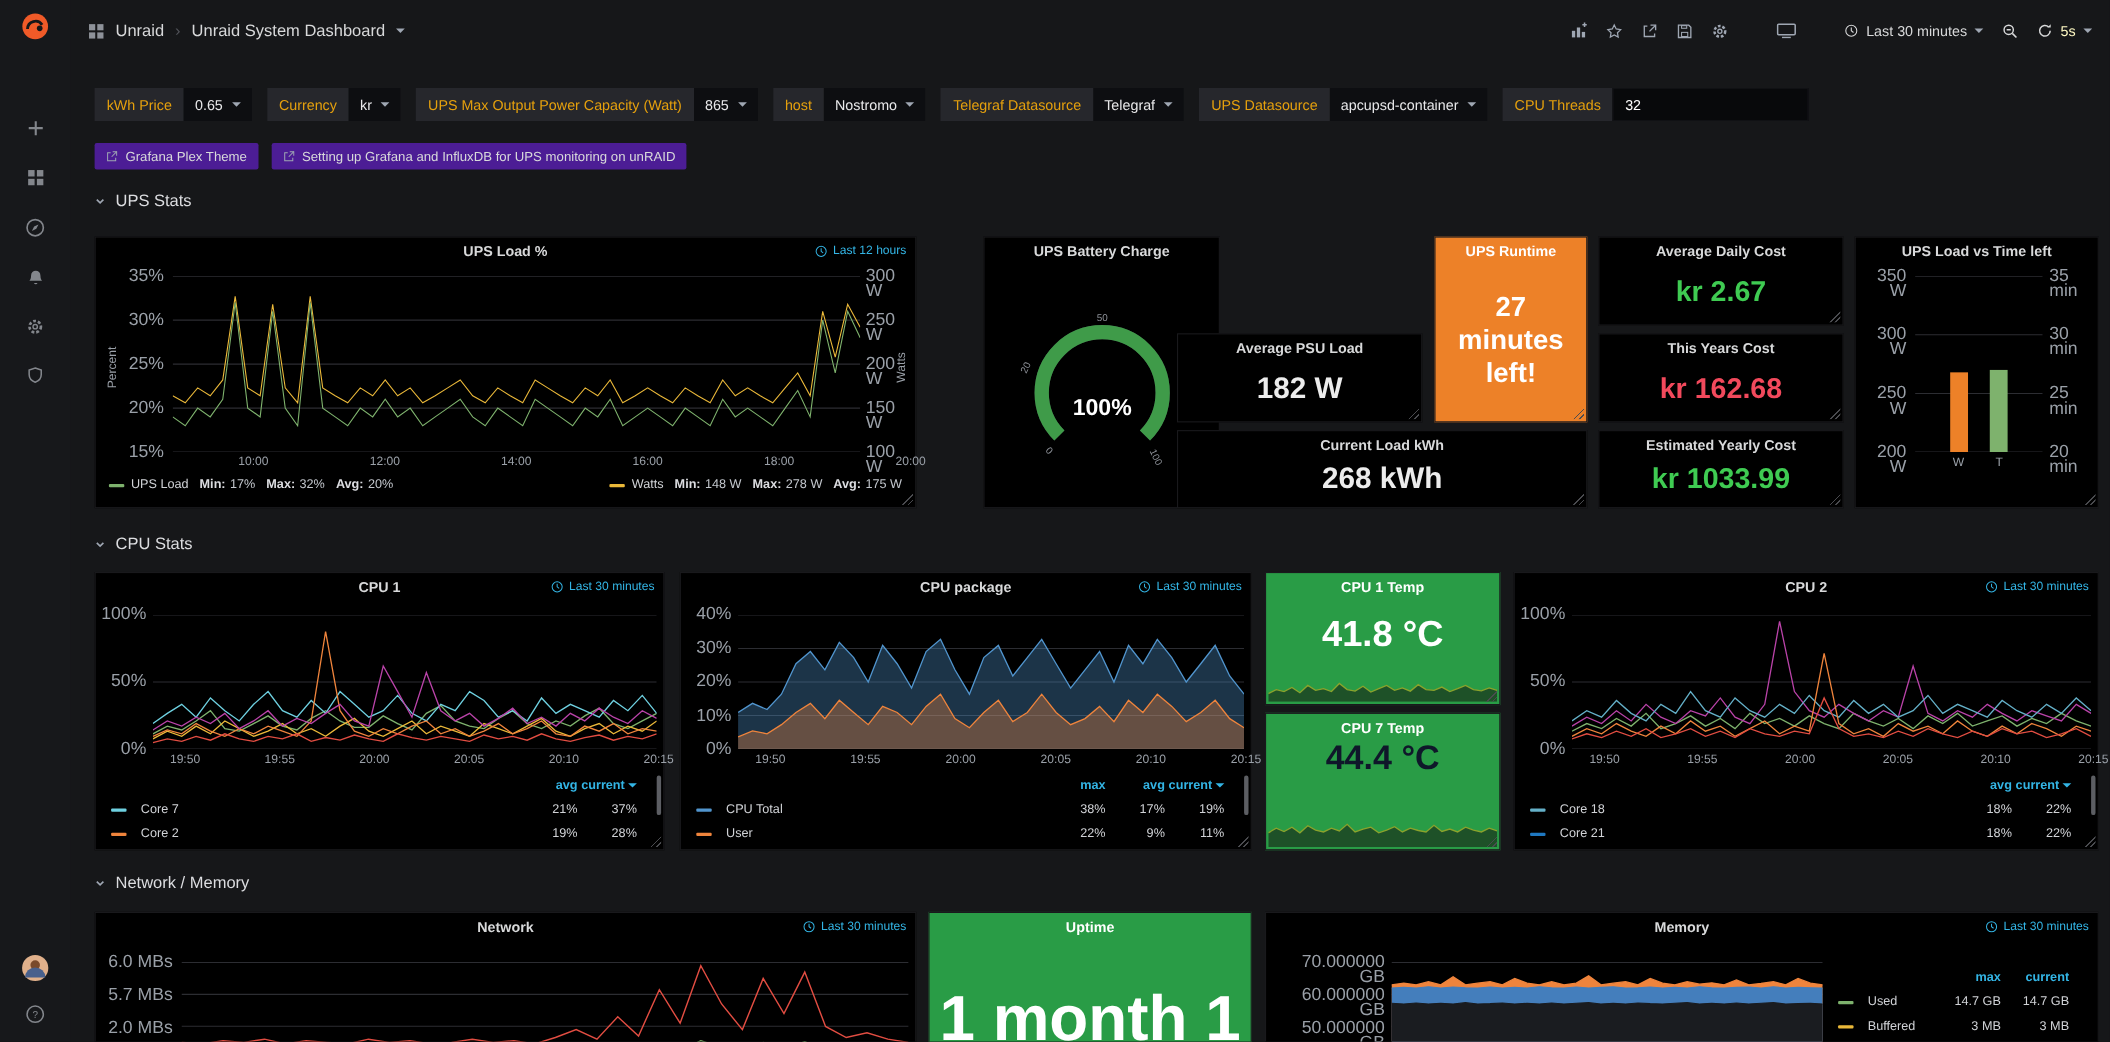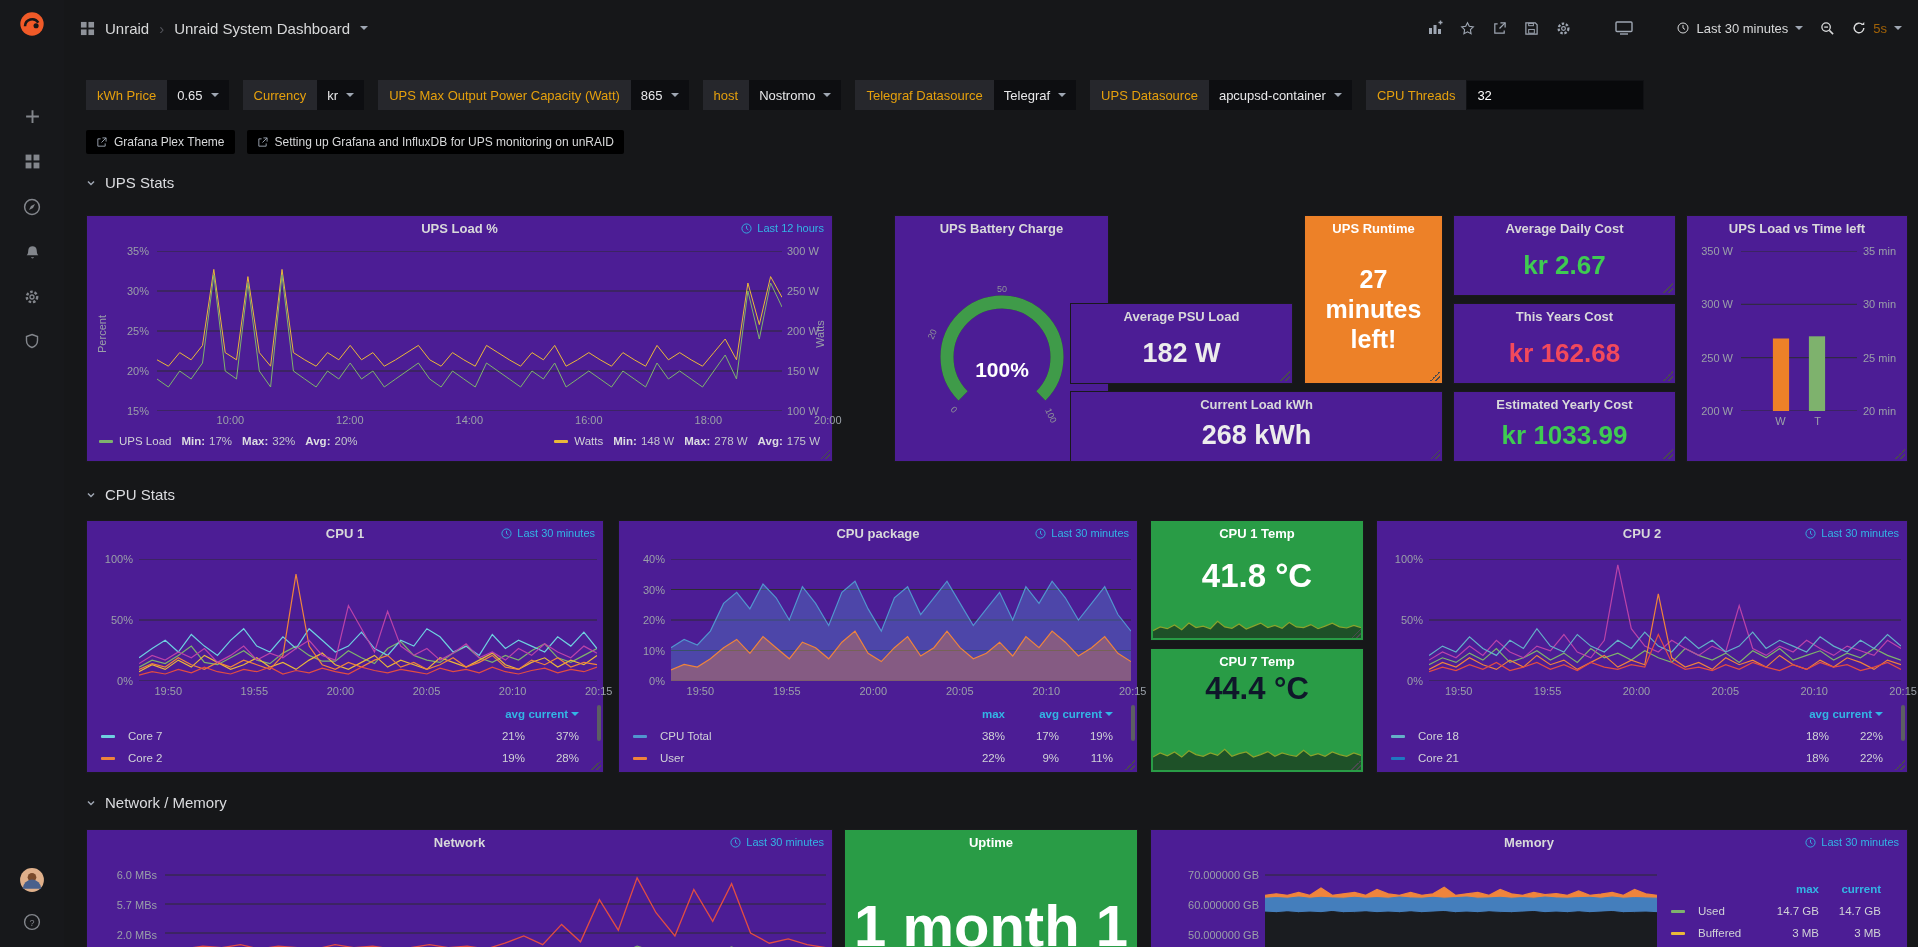--- a/index.html
+++ b/index.html
@@ -12,39 +12,39 @@
   .side-ic{cursor:pointer;display:flex;}
   
   .navbar{position:absolute;left:64px;top:0;right:0;height:56px;display:flex;align-items:center;padding:0 16px;box-sizing:border-box;}
   .crumb{display:flex;align-items:center;gap:10px;font-size:15px;color:#d8d9da;}
   .crumb .sep{color:#52545a;font-size:15px;}
   .crumb-ic{color:#8e9299;display:flex;}
   .nav-right{margin-left:auto;display:flex;align-items:center;gap:17px;color:#9fa7b3;}
   .nav-ic{display:flex;align-items:center;cursor:pointer;}
   .nav-gap{width:10px;}
   .timebtn,.refreshbtn,.zoombtn{display:flex;align-items:center;gap:7px;font-size:13px;color:#d8d9da;cursor:pointer;}
-  .refreshbtn .iv{color:#a16207;}
+  .refreshbtn .iv{color:#fef9c3;}
   .caret{width:0;height:0;border-left:4px solid transparent;border-right:4px solid transparent;border-top:4px solid #9fa7b3;display:inline-block;}
   
   .varrow{position:absolute;left:86px;top:80px;display:flex;gap:14px;align-items:center;}
   .var{display:inline-flex;align-items:stretch;height:30px;font-size:13px;}
   .var-label{background:#26272c;color:#E5A00D;padding:0 11px;display:flex;align-items:center;white-space:nowrap;}
   .var-value{background:#0d0e11;color:#e8e8ea;padding:0 10px;display:flex;align-items:center;gap:8px;cursor:pointer;white-space:nowrap;}
   .var-input{background:#08090b;border:1px solid #101114;height:30px;width:178px;color:#fff;font-size:13px;padding:0 10px;box-sizing:border-box;}
   .linkrow{position:absolute;left:86px;top:130px;display:flex;gap:12px;align-items:center;}
-  .dash-link{display:inline-flex;gap:7px;align-items:center;background:#000000;color:#d8d9da;font-size:12px;padding:5px 10px;border-radius:2px;cursor:pointer;}
+  .dash-link{display:inline-flex;gap:7px;align-items:center;background:#4c1d95;color:#d8d9da;font-size:12px;padding:5px 10px;border-radius:2px;cursor:pointer;}
   .dash-link svg{color:#9fa7b3;}
   
   .rowhdr{position:absolute;display:flex;gap:9px;align-items:center;color:#dcdde0;font-size:15px;font-weight:500;cursor:pointer;}
   .rowhdr svg{color:#9fa7b3;}
   
-  .panel{position:absolute;background:#4c1d95;border:1px solid #19191c;box-sizing:border-box;}
+  .panel{position:absolute;background:#000000;border:1px solid #19191c;box-sizing:border-box;}
   .ptitle{height:26px;line-height:26px;text-align:center;font-size:13px;font-weight:600;color:#d8d9da;cursor:pointer;}
   .trange{position:absolute;top:6px;right:8px;color:#33b5e5;font-size:11px;display:flex;gap:5px;align-items:center;cursor:pointer;}
-  .yticks{position:absolute;display:flex;flex-direction:column;justify-content:space-between;font-size:11px;color:#9aa0a8;}
+  .yticks{position:absolute;display:flex;flex-direction:column;justify-content:space-between;font-size:16px;color:#9aa0a8;}
   .yticks.r{text-align:left;}
   .yticks.l{text-align:right;}
   .yticks .tick{height:14px;line-height:14px;}
   .xticks{position:absolute;display:flex;justify-content:space-between;font-size:11px;color:#9aa0a8;}
   .xticks.ups{padding:0 1% 0 8%;}
   .xticks.cpu{padding:0 6% 0 3%;}
   .bar-x{position:absolute;display:flex;justify-content:center;gap:20px;font-size:11px;color:#9aa0a8;}
   .bar-x .tick{width:17px;text-align:center;}
   .plot{position:absolute;}
   .axlab{position:absolute;font-size:11px;color:#9aa0a8;text-align:center;transform:rotate(-90deg);}

